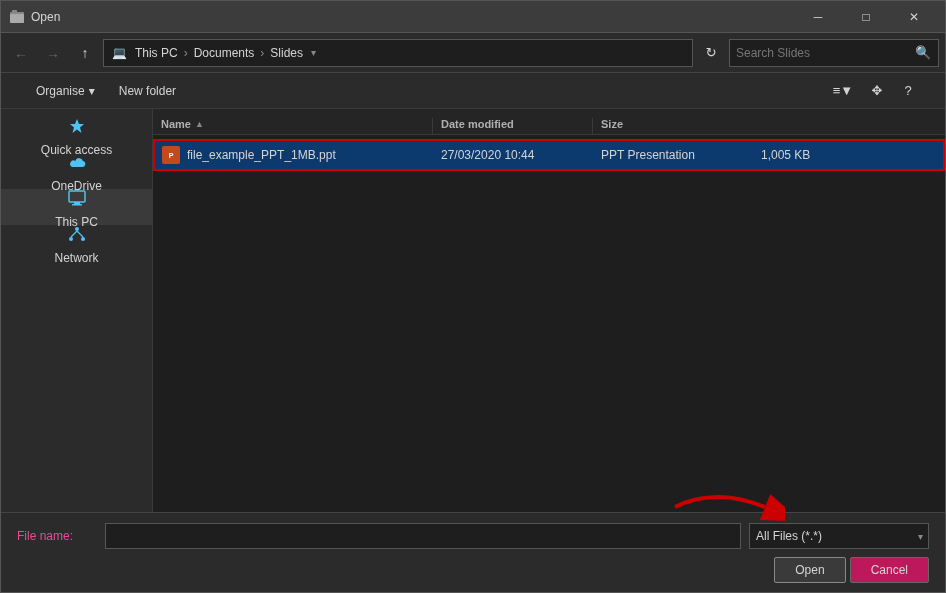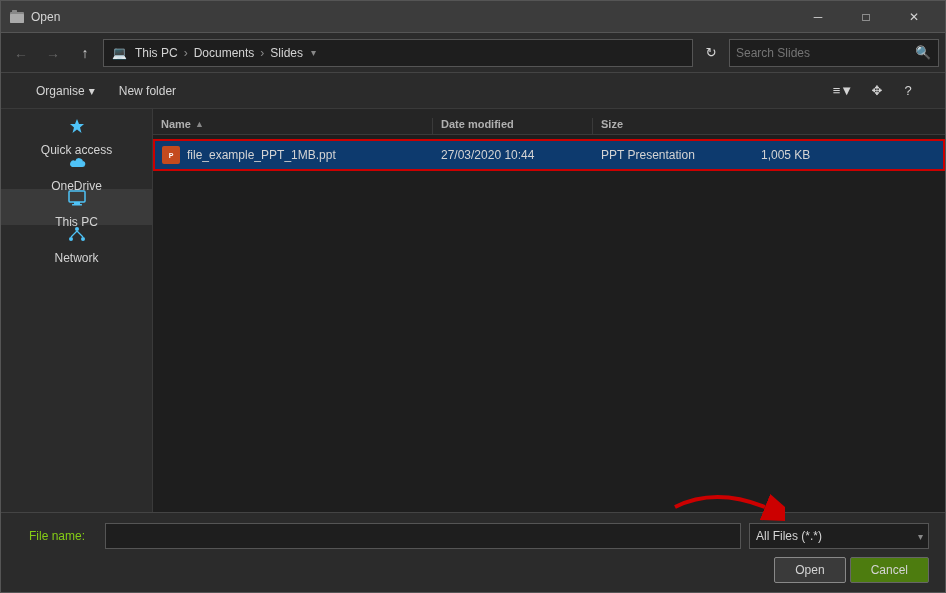--- a/index.html
+++ b/index.html
@@ -329,22 +329,22 @@
       flex-shrink: 0;
     }
     .bottom-row {
       display: flex;
       align-items: center;
       gap: 8px;
     }
     .bottom-label {
       width: 80px;
       font-size: 12px;
-      color: #84cc16;
-      text-align: center;
+      color: #ec4899;
+      text-align: left;
     }
     .filename-input {
       flex: 1;
       height: 26px;
       background: #1e1e1e;
       border: 1px solid #555;
       color: #d4d4d4;
       padding: 0 6px;
       font-size: 12px;
       outline: none;
@@ -375,21 +375,21 @@
       font-size: 10px;
       color: #888;
     }
     .action-btns {
       display: flex;
       gap: 4px;
     }
     .action-btn {
       height: 26px;
       padding: 0 20px;
-      background: #4d7c0f;
+      background: #be185d;
       border: 1px solid #666;
       color: #d4d4d4;
       font-size: 12px;
       cursor: pointer;
       border-radius: 2px;
     }
     .action-btn.primary {
       background: #3a3a3a;
       border-color: #888;
     }

